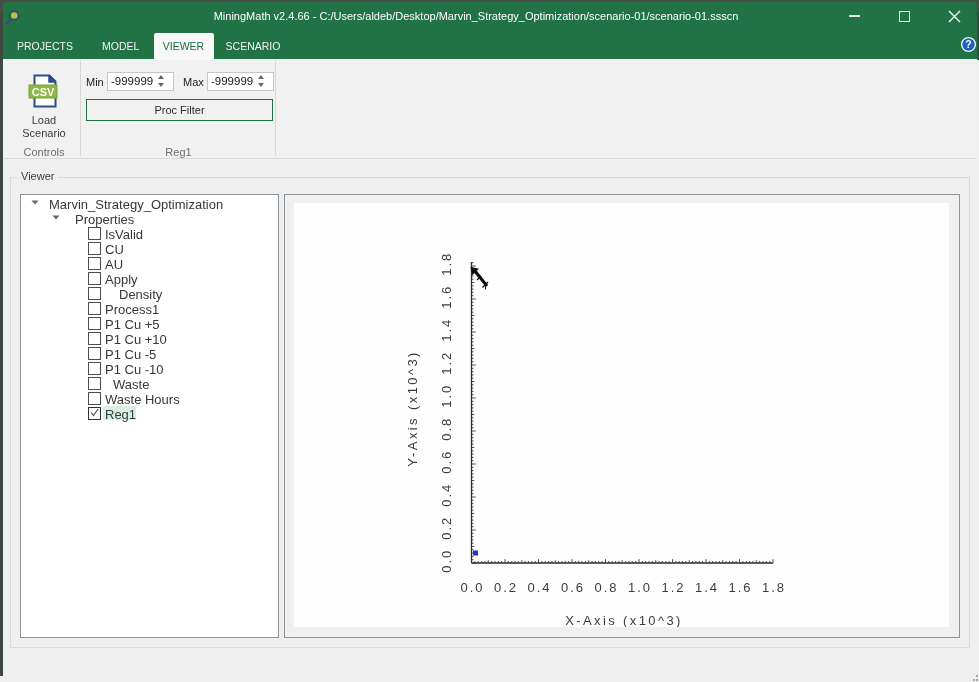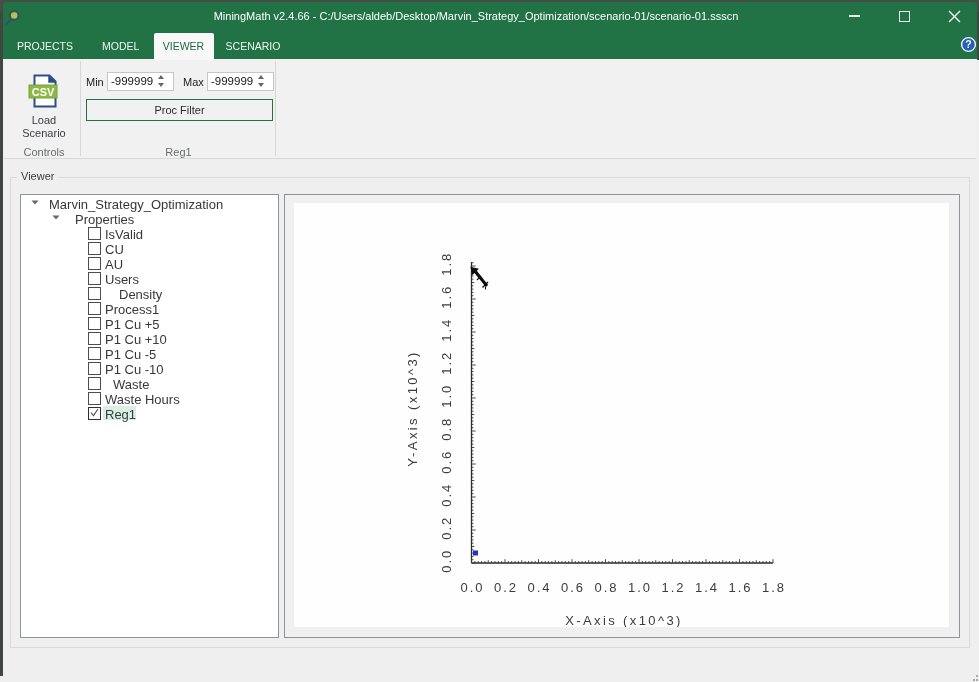--- a/index.html
+++ b/index.html
@@ -92,21 +92,21 @@
       <path d="M 0.5 0.5 h 7 l -3.5 4 z" fill="#686868"></path>
     </svg>
     <div class="abs" style="left:47px;top:17.5px;margin-left:8px;">Properties</div>
     <div class="abs" style="left:68px;top:32.5px;width:11px;height:11px;background:#fff;border:1px solid #4d4d4d;"></div>
     <div class="abs" style="left:85px;top:33px;color:#383838;">IsValid</div>
     <div class="abs" style="left:68px;top:47.5px;width:11px;height:11px;background:#fff;border:1px solid #4d4d4d;"></div>
     <div class="abs" style="left:85px;top:48px;color:#383838;">CU</div>
     <div class="abs" style="left:68px;top:62.5px;width:11px;height:11px;background:#fff;border:1px solid #4d4d4d;"></div>
     <div class="abs" style="left:85px;top:63px;color:#383838;">AU</div>
     <div class="abs" style="left:68px;top:77.5px;width:11px;height:11px;background:#fff;border:1px solid #4d4d4d;"></div>
-    <div class="abs" style="left:85px;top:78px;color:#383838;">Users</div>
+    <div class="abs" style="left:85px;top:78px;color:#383838;">Apply</div>
     <div class="abs" style="left:68px;top:92.5px;width:11px;height:11px;background:#fff;border:1px solid #4d4d4d;"></div>
     <div class="abs" style="left:85px;top:93px;color:#383838;margin-left:14px;">Density</div>
     <div class="abs" style="left:68px;top:107.5px;width:11px;height:11px;background:#fff;border:1px solid #4d4d4d;"></div>
     <div class="abs" style="left:85px;top:108px;color:#383838;">Process1</div>
     <div class="abs" style="left:68px;top:122.5px;width:11px;height:11px;background:#fff;border:1px solid #4d4d4d;"></div>
     <div class="abs" style="left:85px;top:123px;color:#383838;">P1 Cu +5</div>
     <div class="abs" style="left:68px;top:137.5px;width:11px;height:11px;background:#fff;border:1px solid #4d4d4d;"></div>
     <div class="abs" style="left:85px;top:138px;color:#383838;">P1 Cu +10</div>
     <div class="abs" style="left:68px;top:152.5px;width:11px;height:11px;background:#fff;border:1px solid #4d4d4d;"></div>
     <div class="abs" style="left:85px;top:153px;color:#383838;">P1 Cu -5</div>

